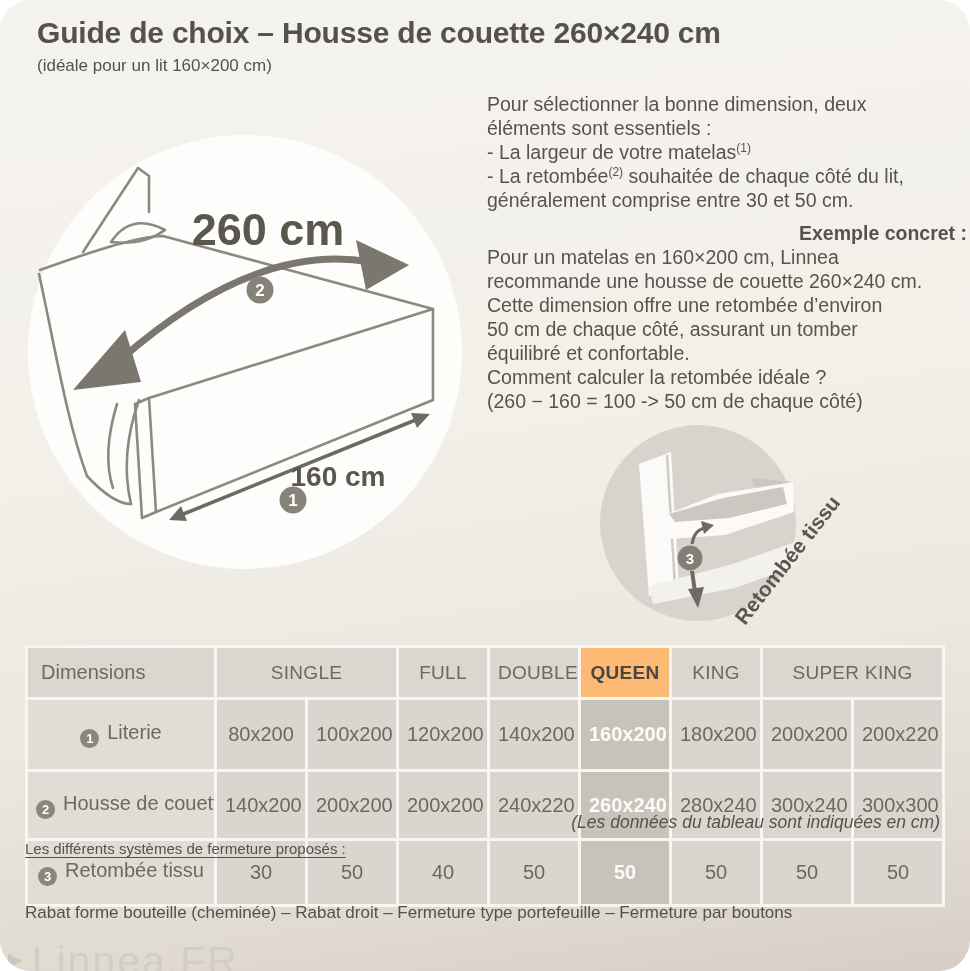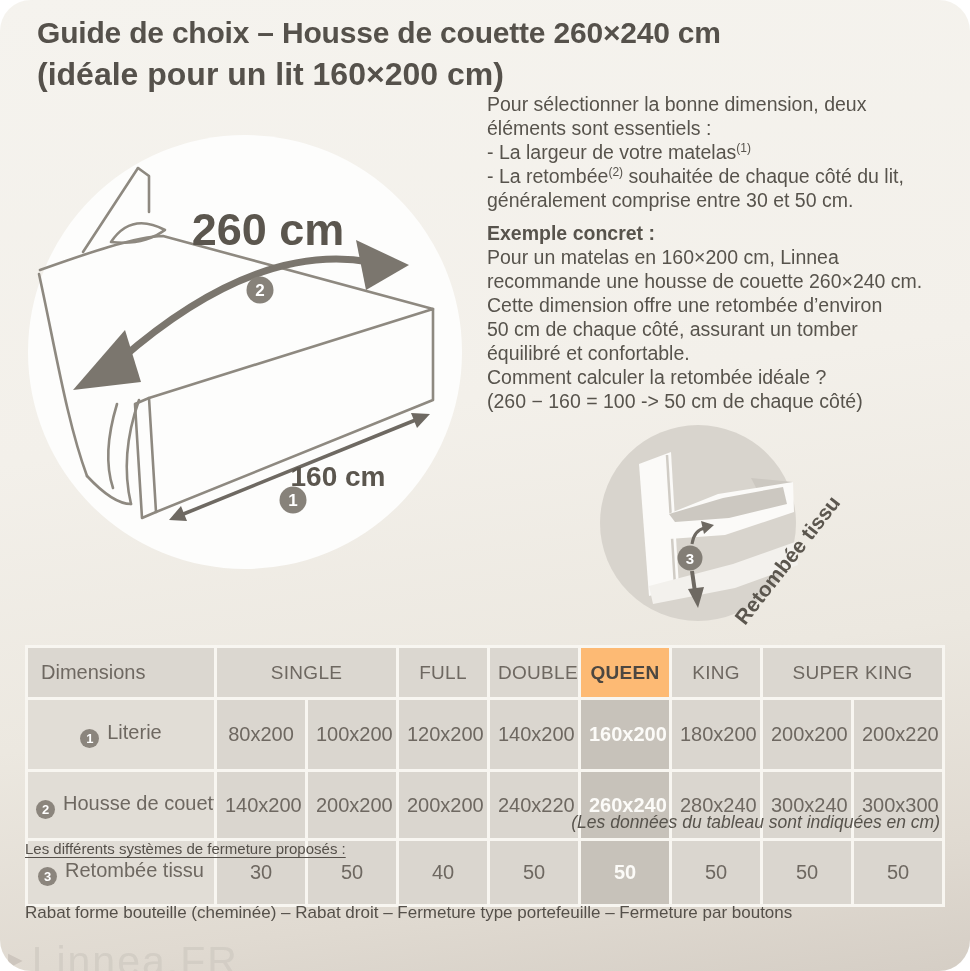--- a/index.html
+++ b/index.html
@@ -7,27 +7,27 @@
     position:relative;
     width:970px;height:971px;
     overflow:hidden;
     font-family:"Liberation Sans",sans-serif;
     color:#57534c;
     background:linear-gradient(172deg,#f5f3ee 0%,#f3f0ea 42%,#ece8e0 68%,#e0dad1 88%,#d5cec5 100%);
     border-radius:31px;
   }
   
   .title{position:absolute;left:37px;top:16px;font-size:30px;font-weight:bold;color:#55514b;letter-spacing:-.2px;}
-  .subtitle{position:absolute;left:37px;top:56px;font-size:32px;font-weight:bold;color:#55514b;text-align:right;}
+  .subtitle{position:absolute;left:37px;top:56px;font-size:17px;font-weight:normal;color:#55514b;text-align:right;}
   
   .textcol{position:absolute;left:487px;top:92px;width:480px;font-size:19.5px;line-height:24px;color:#57534c;}
   .pre{white-space:pre-line;}
   .textcol sup{font-size:12px;line-height:0;}
   .example{margin-top:9px;}
-  .example-heading{font-weight:bold;}
+  .example-heading{font-weight:bold;text-align:right;}
   
   .bigcirc{position:absolute;left:25px;top:132px;width:440px;height:440px;}
   .smallcirc{position:absolute;left:593px;top:418px;width:270px;height:235px;overflow:visible;}
   .dim-label-big{font-size:45px;font-weight:bold;fill:#5b564e;}
   .dim-label-small{font-size:28px;font-weight:bold;fill:#5b564e;}
   .badge-num{fill:#ffffff;font-size:17px;font-weight:bold;text-anchor:middle;}
   .badge-num-sm{fill:#ffffff;font-size:15px;font-weight:bold;text-anchor:middle;}
   .rt-label{font-size:21px;font-weight:bold;fill:#5b564e;}
   
   table.dims{

